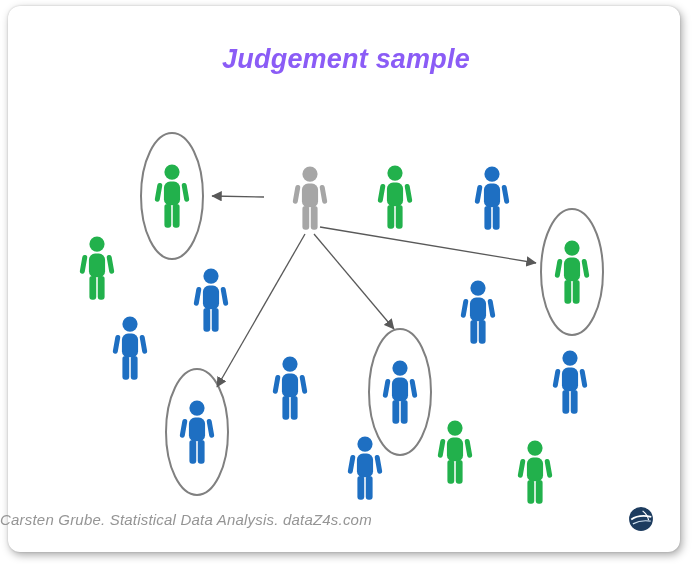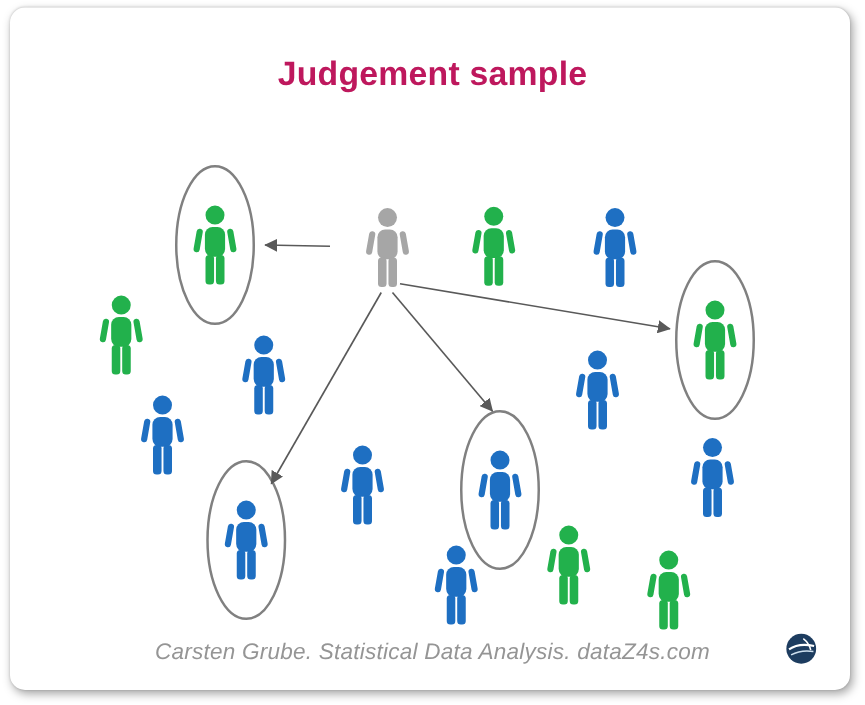--- a/index.html
+++ b/index.html
@@ -36,22 +36,22 @@
     position: absolute;
     left: 0; top: 0;
     width: 692px;
     height: 564px;
   }
   .footer {
     position: absolute;
     top: 511px;
     left: 0;
     width: 100%;
-    text-align: center;
-    font-size: 18px;
+    text-align: left;
+    font-size: 15px;
     font-style: italic;
     color: #959595;
     letter-spacing: 0.2px;
   }
   .logo {
     position: absolute;
     top: 506px;
     left: 628px;
     width: 26px;
     height: 26px;
@@ -103,21 +103,21 @@
         <use href="#person-shape" x="271" y="356" width="38" height="64.6" fill="#1e6fc2"></use>
         <use href="#person-shape" x="381" y="360" width="38" height="64.6" fill="#1e6fc2"></use>
         <use href="#person-shape" x="551" y="350" width="38" height="64.6" fill="#1e6fc2"></use>
         <use href="#person-shape" x="178" y="400" width="38" height="64.6" fill="#1e6fc2"></use>
         <use href="#person-shape" x="346" y="436" width="38" height="64.6" fill="#1e6fc2"></use>
         <use href="#person-shape" x="436" y="420" width="38" height="64.6" fill="#22b14c"></use>
         <use href="#person-shape" x="516" y="440" width="38" height="64.6" fill="#22b14c"></use>
       </g>
   </svg>
 
-  <div class="title" style="color: #be185d;">Judgement sample</div>
+  <div class="title" style="color: #8b5cf6; font-style: italic;">Judgement sample</div>
 
   <div class="footer" style="color: rgb(149, 149, 149);">Carsten Grube. Statistical Data Analysis. dataZ4s.com</div>
 
   <svg class="logo" viewBox="0 0 24 24" xmlns="http://www.w3.org/2000/svg">
     <circle id="logo-circle" cx="12" cy="12" r="11" fill="#1d3c5f"></circle>
     <path d="M3,12.5 Q10,7.5 21.5,10" stroke="#ffffff" fill="none" stroke-width="1.6"></path>
     <path d="M4.5,16.5 Q12,12.5 21,14" stroke="#cfe0ef" fill="none" stroke-width="1.1"></path>
     <path d="M13.5,4.5 q4.5,3.5 5.5,8.5" stroke="#ffffff" fill="none" stroke-width="1.1"></path>
   </svg>
 

